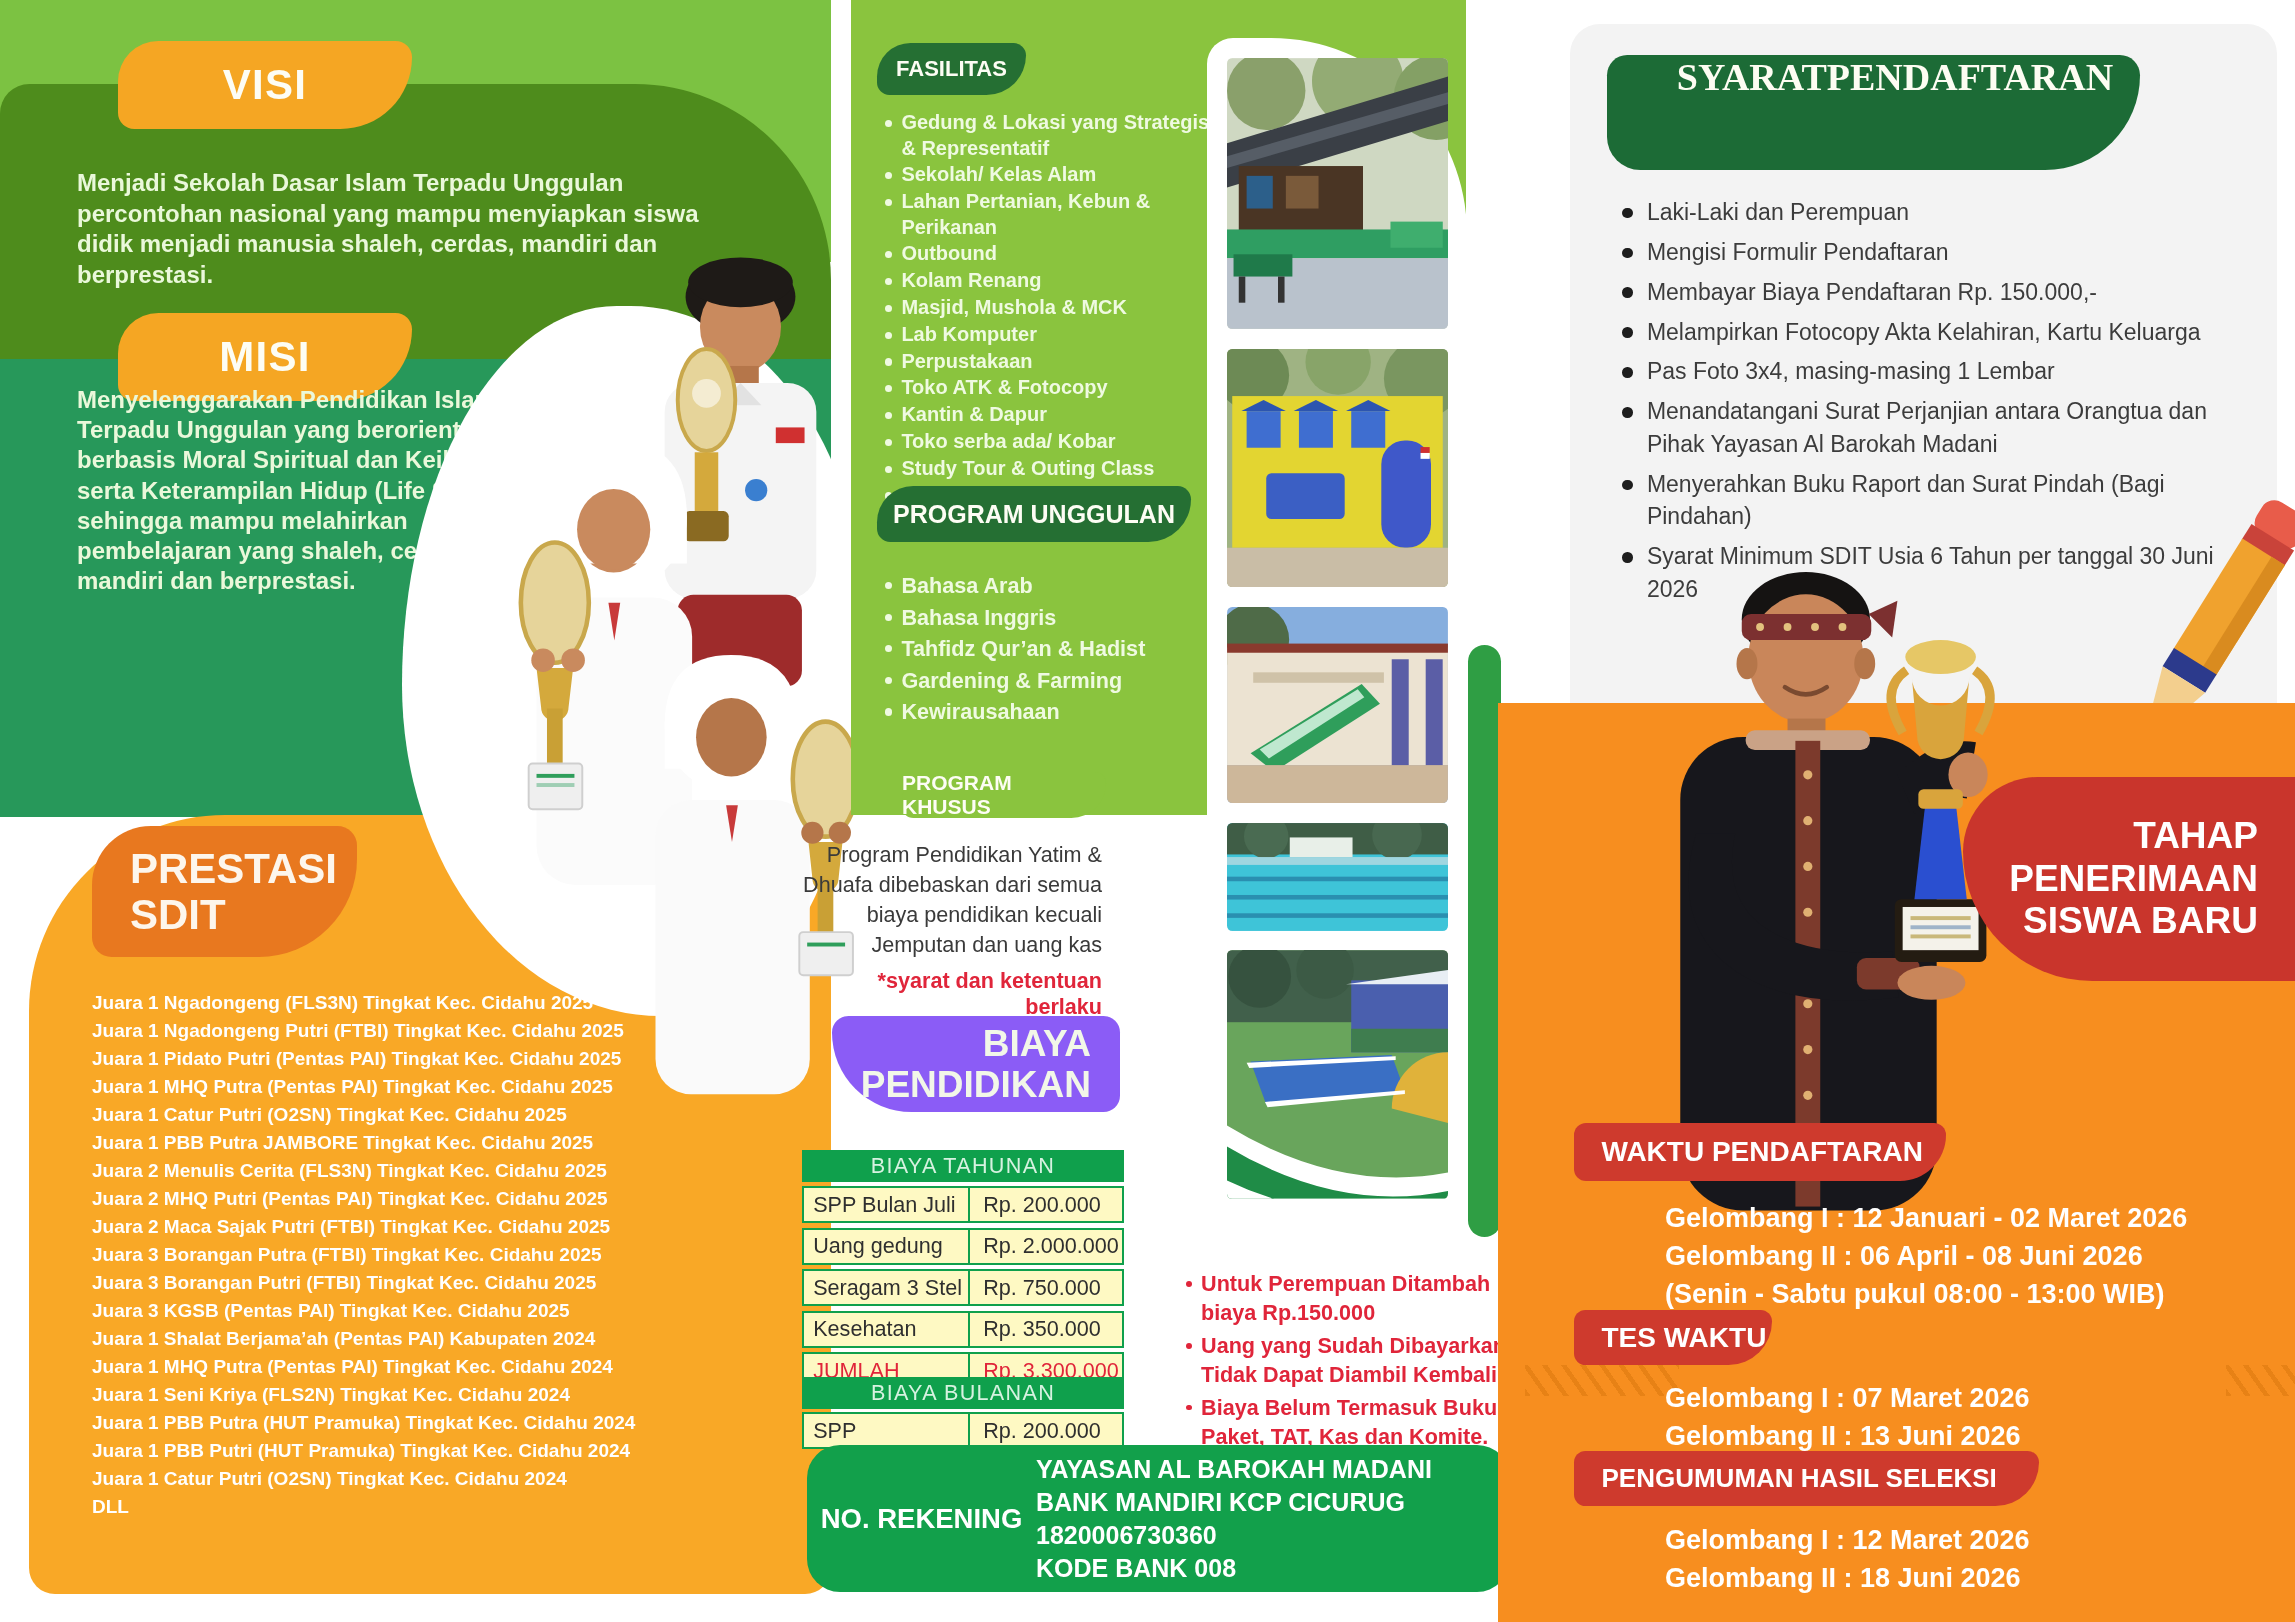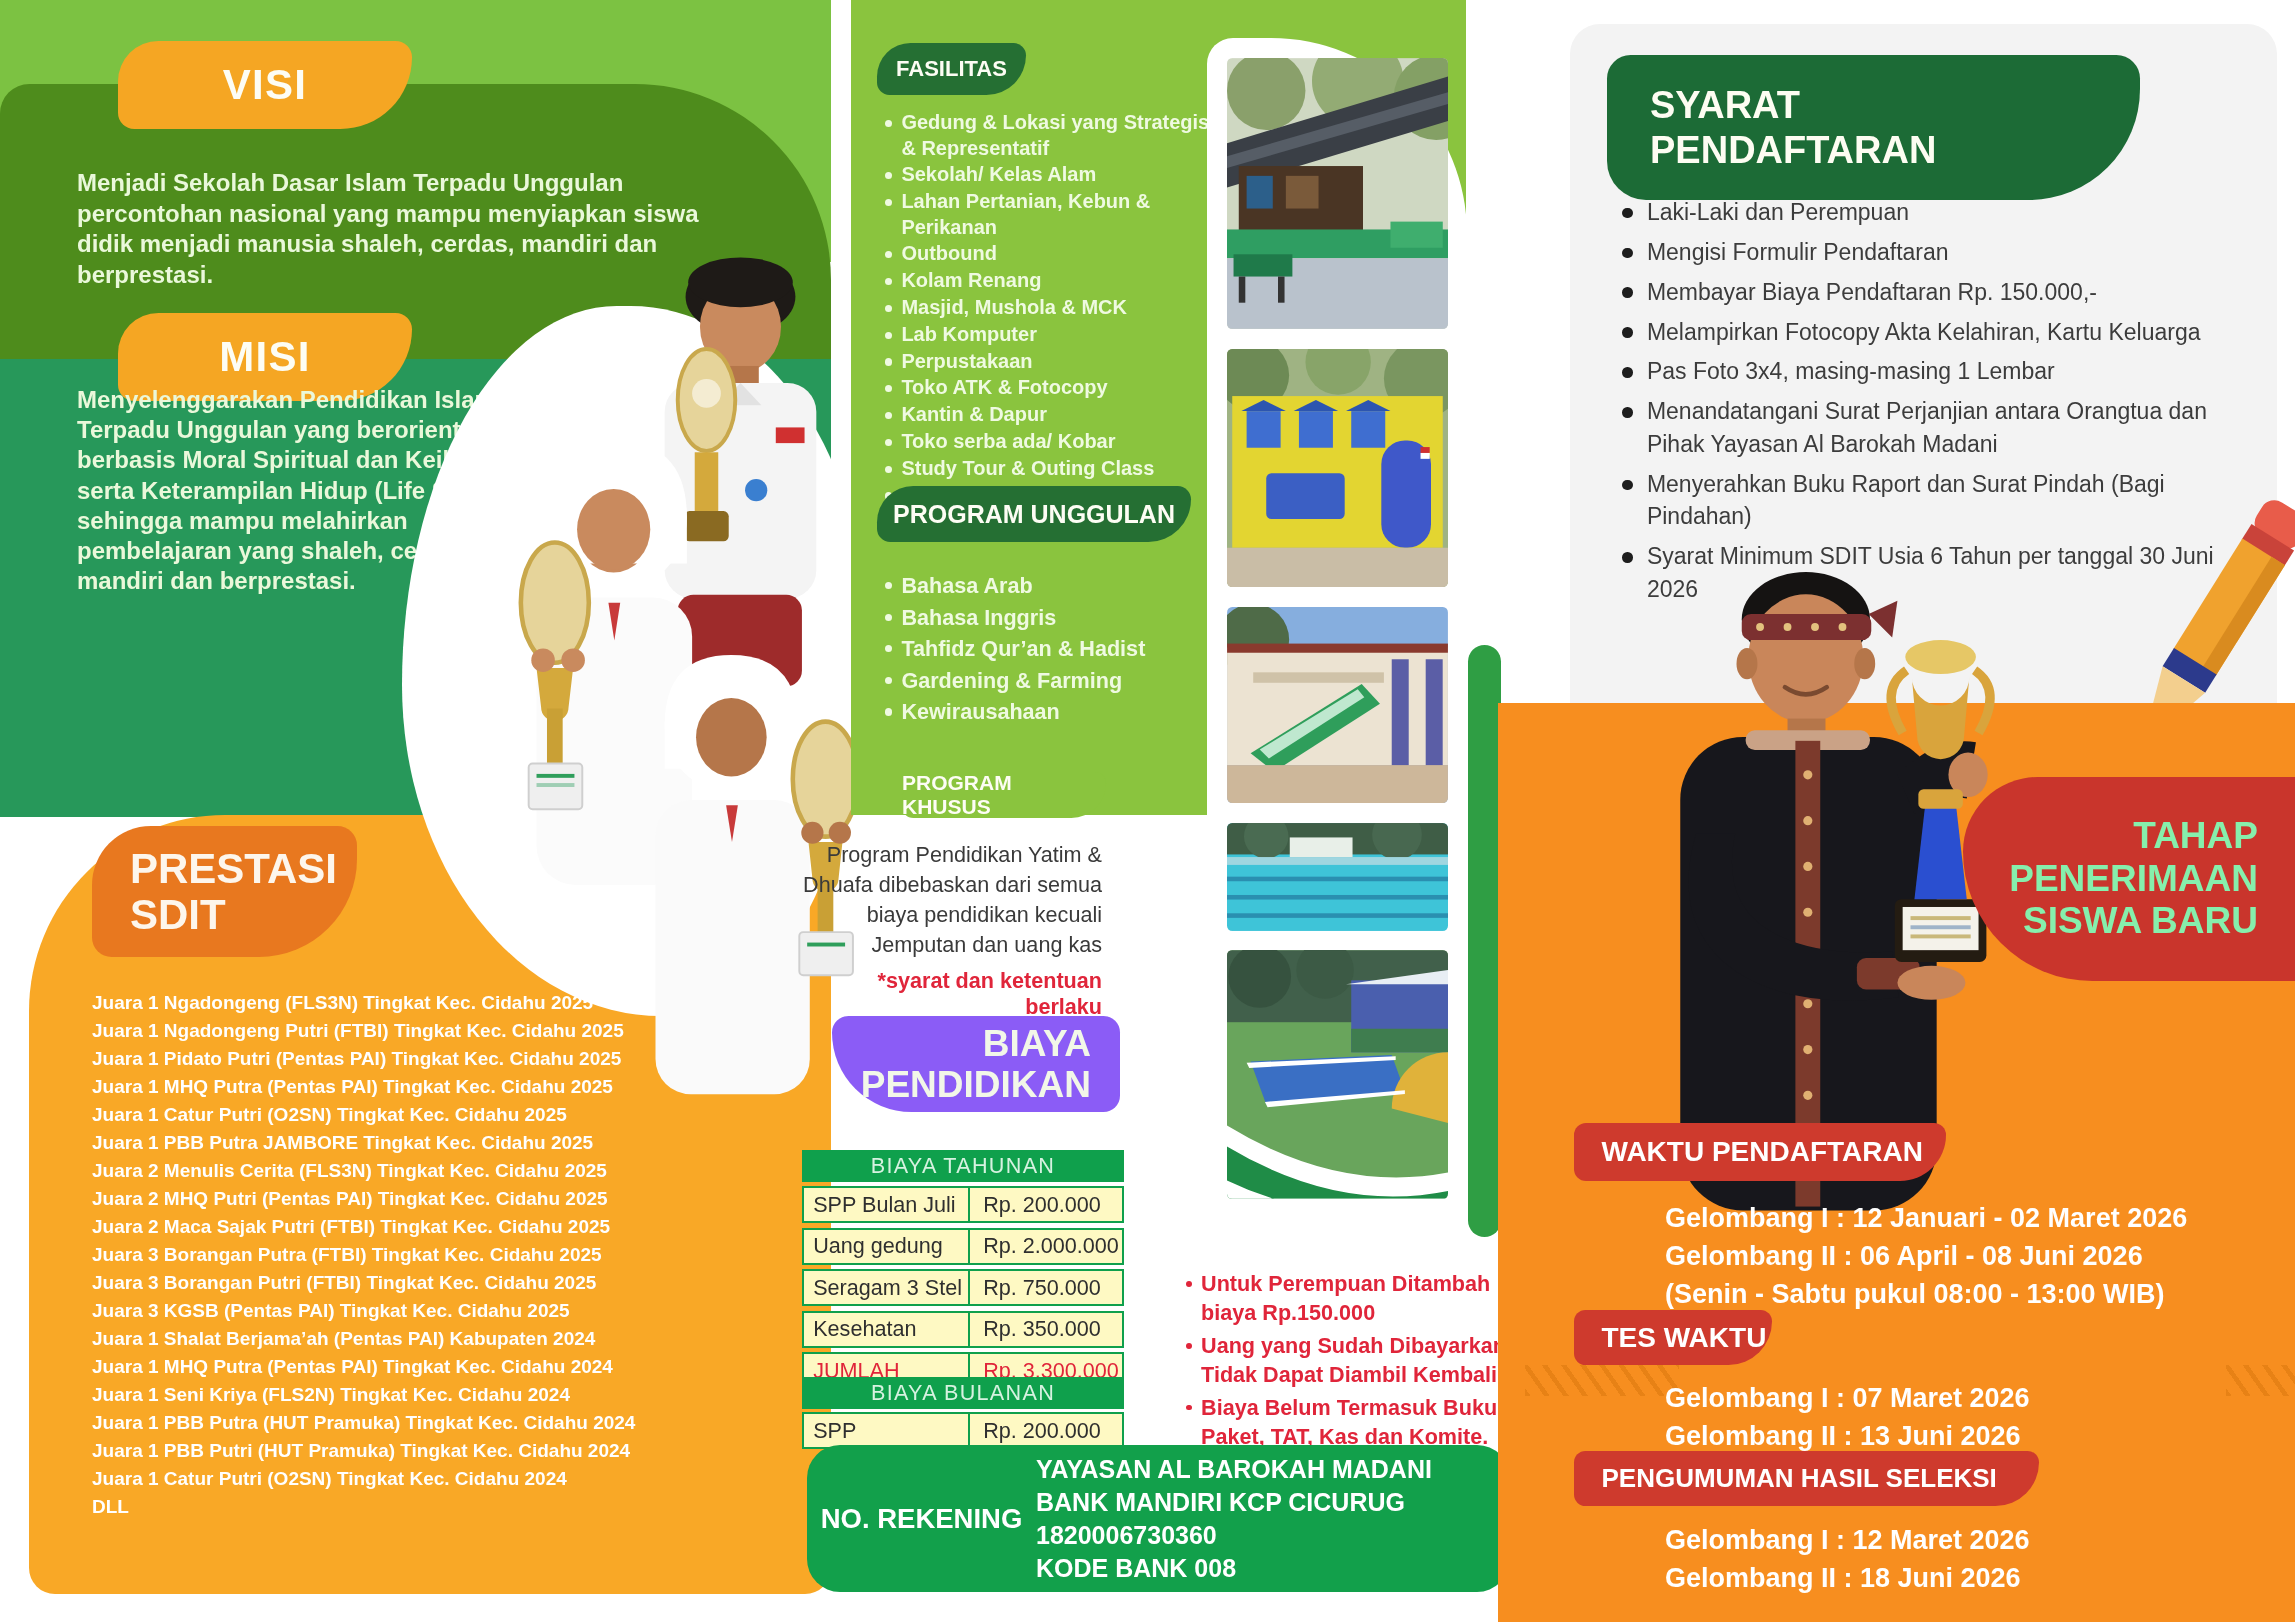--- a/index.html
+++ b/index.html
@@ -83,35 +83,35 @@
   .photo-frame{left:1207px;top:38px;width:260px;height:1175px;background:#ffffff;
       border-radius:26px 196px 26px 131px;}
   .ph{left:1227px;width:221px;border-radius:5.2px;overflow:hidden;}
   .ph svg{display:block;}
   .ph1{top:58px;height:271px;} .ph2{top:349px;height:238px;} .ph3{top:607px;height:196px;}
   .ph4{top:823px;height:108px;} .ph5{top:950px;height:249px;}
   .side-band{left:1468px;top:645px;width:33px;height:592px;background:#2f9e44;border-radius:17px;}
 
   
   .gray-card{left:1570px;top:23.6px;width:707px;height:720px;background:#f3f3f3;border-radius:30px;}
-  .badge-syarat{left:1607px;top:55px;width:533px;height:145px;background:#1c6b36;
-      border-radius:23.6px 23.6px 111px 39px;display:flex;flex-direction:column;justify-content:center;
-      padding-left:43px;box-sizing:border-box;color:#fdfdf2;font-weight:700;font-size:38px;line-height:1.16;}
+  .badge-syarat{left:1607px;top:55px;width:533px;height:115px;background:#1c6b36;
+      border-radius:23.6px 23.6px 111px 39px;display:flex;flex-direction:row;justify-content:center;
+      padding-left:43px;box-sizing:border-box;color:#fdfdf2;font-weight:700;font-size:38px;line-height:1.16;font-family:Liberation Serif, serif;}
   .syarat-list{left:1622px;top:196px;width:622px;}
   .syarat-list .b-item{display:flex;margin-bottom:7.2px;}
   .syarat-list .dot{width:10.5px;height:10.5px;border-radius:50%;background:#1d1d1d;margin:11.8px 14.4px 0 0;flex:none;}
   .syarat-list .txt{font-size:23px;color:#3c3c3c;line-height:1.42;}
 
   .pencil-art{left:2140px;top:484px;width:144px;height:301px;transform:rotate(32deg);}
 
   .orange-panel-right{left:1498px;top:703px;width:797px;height:919px;background:#f78e1f;}
   .boy-art{left:1531px;top:559px;width:517px;height:798px;}
   .badge-tahap{left:1963px;top:777px;width:332px;height:204px;background:#c9352c;
       border-radius:98px 0 0 170px;display:flex;flex-direction:column;justify-content:center;
-      align-items:flex-end;padding-right:37px;box-sizing:border-box;color:#86efac;font-weight:700;
+      align-items:flex-end;padding-right:37px;box-sizing:border-box;color:#ffffff;font-weight:700;
       font-size:37px;line-height:1.16;text-align:left;}
   .badge-red{background:#ce3a2d;border-radius:17px 17px 65px 17px;display:flex;align-items:center;
       padding-left:27.5px;box-sizing:border-box;color:#fff;font-weight:700;}
   .badge-waktu{left:1574px;top:1123px;width:372px;height:58px;font-size:28px;}
   .badge-tes{left:1574px;top:1310px;width:198px;height:55px;font-size:28px;}
   .badge-pengumuman{left:1574px;top:1451px;width:465px;height:55px;font-size:26px;}
   .sched{width:628px;font-size:27px;font-weight:700;color:#fff;line-height:38px;}
   .waktu-lines{left:1665px;top:1199px;}
   .tes-lines{left:1665px;top:1379px;}
   .peng-lines{left:1665px;top:1521px;}

